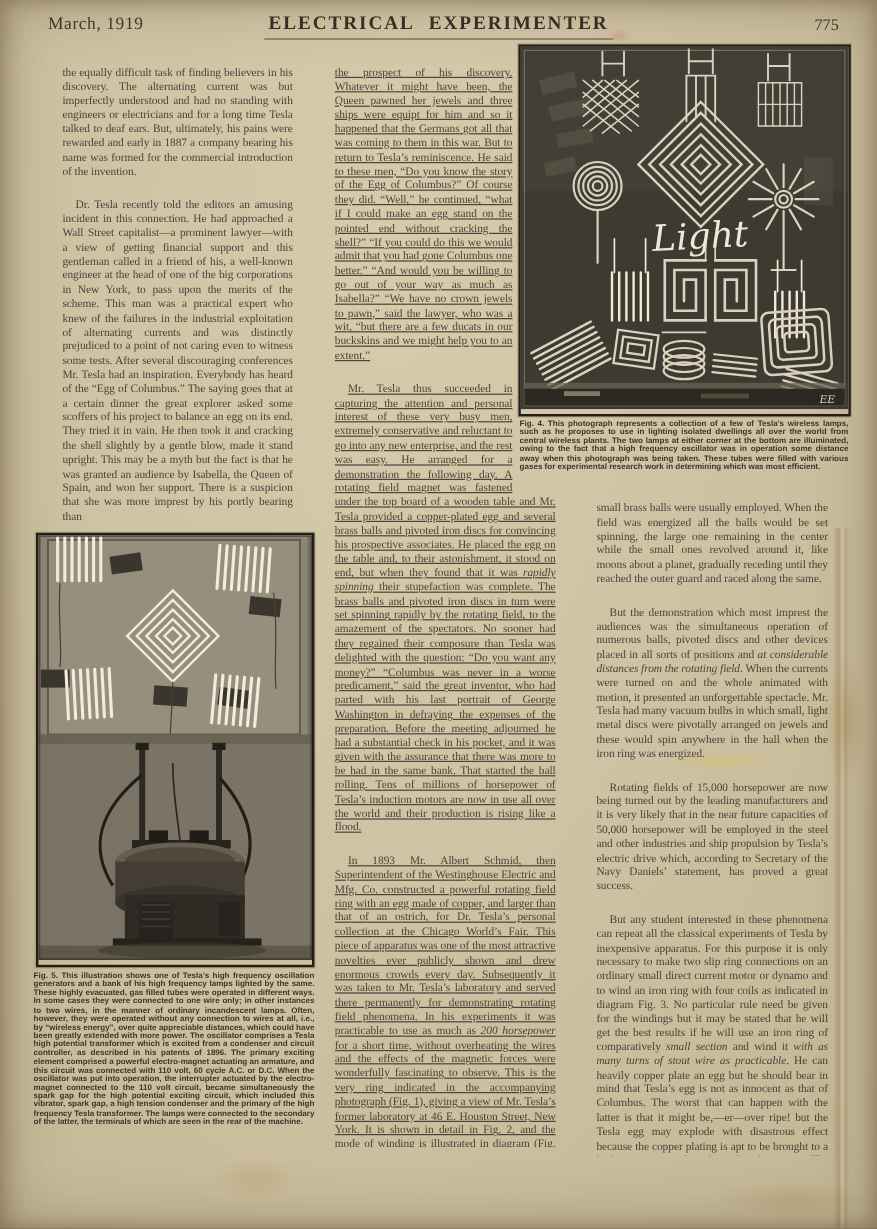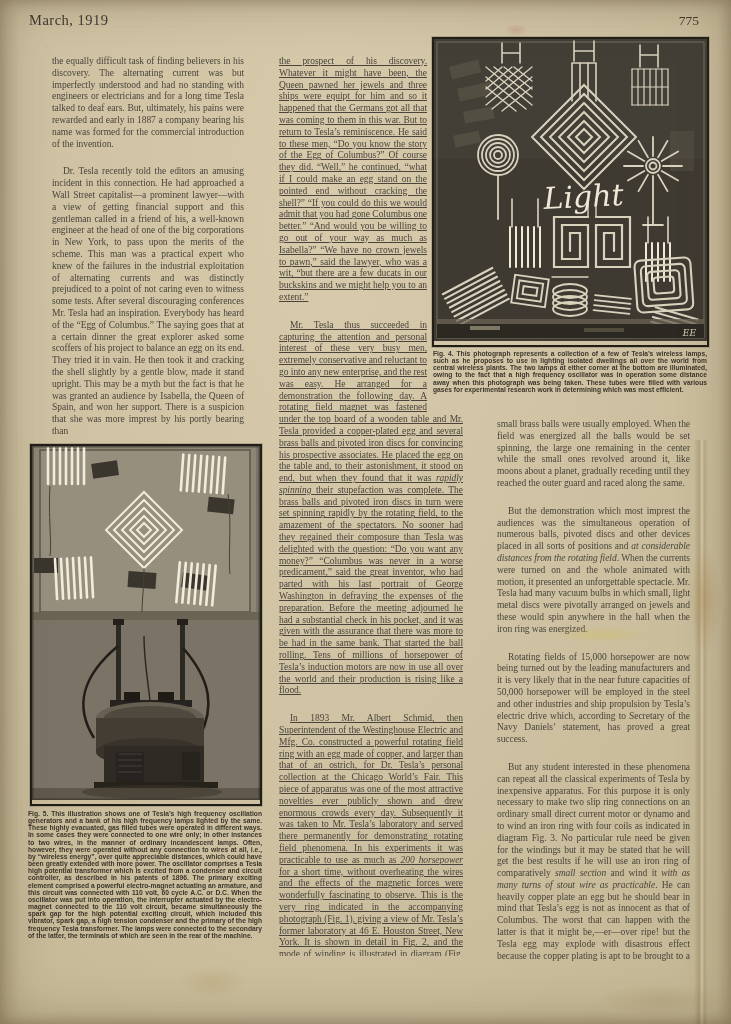--- a/index.html
+++ b/index.html
@@ -2,21 +2,21 @@
 <html><head>
 <meta charset="utf-8">
 <style>
   html,body{margin:0;padding:0;background:#8a8172;}
   .page{position:relative;width:731px;height:1024px;overflow:hidden;
     background:radial-gradient(ellipse at 45% 22%, #d7cbac 0%, #cfc3a4 45%, #c2b693 100%);
     font-family:"Liberation Serif", serif;color:#46403a;}
   .page::after{content:"";position:absolute;inset:0;pointer-events:none;
     box-shadow:inset 0 0 50px rgba(72,56,30,.34), inset 6px 0 16px rgba(72,56,30,.22), inset -4px 0 12px rgba(72,56,30,.18);}
   
-  .hdr-date{position:absolute;left:29px;top:12px;font-size:14.5px;letter-spacing:.5px;color:#3e3830;}
+  .hdr-date{position:absolute;left:40px;top:12px;font-size:14.5px;letter-spacing:.5px;color:#3e3830;}
   .hdr-title{position:absolute;left:50%;top:11px;transform:translateX(-50%);
     font-size:16px;font-weight:bold;letter-spacing:1.6px;word-spacing:7px;color:#352f27;
     border-bottom:1.5px solid rgba(56,48,36,.8);padding:0 4px 3px 4px;white-space:nowrap;}
   .hdr-num{position:absolute;right:32px;top:13px;font-size:13.5px;color:#3e3830;}
   
   .textcol{position:absolute;font-size:9.5px;line-height:11.8px;text-align:justify;
     letter-spacing:-.05px;overflow:hidden;color:#4a443c;}
   .textcol p{margin:16px;}
   .textcol p.ind{text-indent:11px;}
   #col1{left:36px;top:40px;width:224px;height:402px;}
@@ -46,20 +46,21 @@
     background:radial-gradient(ellipse, rgba(196,120,110,.35) 0%, rgba(196,120,110,0) 75%);}
   .fox4{left:600px;top:985px;width:120px;height:30px;border-radius:50%;
     background:radial-gradient(ellipse, rgba(150,120,70,.20) 0%, rgba(150,120,70,0) 75%);}
 </style>
 </head>
 <body>
 
 <div class="page">
 
   <div class="hdr-date">March, 1919</div>
+  <div class="hdr-title">ELECTRICAL  EXPERIMENTER</div>
   <div class="hdr-num">775</div>
 
   <div id="col1" class="textcol">
       <p class="para">the equally difficult task of finding believers in his discovery.  The alternating current was but imperfectly understood and had no standing with engineers or electricians and for a long time Tesla talked to deaf ears. But, ultimately, his pains were rewarded and early in 1887 a company bearing his name was formed for the commercial introduction of the invention.</p>
       <p class="para ind">Dr. Tesla recently told the editors an amusing incident in this connection.  He had approached a Wall Street capitalist—a prominent lawyer—with a view of getting financial support and this gentleman called in a friend of his, a well-known engineer at the head of one of the big corporations in New York, to pass upon the merits of the scheme.  This man was a practical expert who knew of the failures in the industrial exploitation of alternating currents and was distinctly prejudiced to a point of not caring even to witness some tests.  After several discouraging conferences Mr. Tesla had an inspiration.  Everybody has heard of the “Egg of Columbus.”  The saying goes that at a certain dinner the great explorer asked some scoffers of his project to balance an egg on its end.  They tried it in vain.  He then took it and cracking the shell slightly by a gentle blow, made it stand upright.  This may be a myth but the fact is that he was granted an audience by Isabella, the Queen of Spain, and won her support.  There is a suspicion that she was more imprest by his portly bearing than</p>
     </div>
 
   <div id="col2" class="textcol">
     <div class="notch"></div>
     <span><p class="para">the prospect of his discovery. Whatever it might have been, the Queen pawned her jewels and three ships were equipt for him and so it happened that the Germans got all that was coming to them in this war.  But to return to Tesla’s reminiscence.  He said to these men, “Do you know the story of the Egg of Columbus?” Of course they did.  “Well,” he continued, “what if I could make an egg stand on the pointed end without cracking the shell?”  “If you could do this we would admit that you had gone Columbus one better.”  “And would you be willing to go out of your way as much as Isabella?”  “We have no crown jewels to pawn,” said the lawyer, who was a wit, “but there are a few ducats in our buckskins and we might help you to an extent.”</p><p class="para ind">Mr. Tesla thus succeeded in capturing the attention and personal interest of these very busy men, extremely conservative and reluctant to go into any new enterprise, and the rest was easy. He arranged for a demonstration the following day.  A rotating field magnet was fastened under the top board of a wooden table and Mr. Tesla provided a copper-plated egg and several brass balls and pivoted iron discs for convincing his prospective associates.  He placed the egg on the table and, to their astonishment, it stood on end, but when they found that it was <i>rapidly spinning</i> their stupefaction was complete.  The brass balls and pivoted iron discs in turn were set spinning rapidly by the rotating field, to the amazement of the spectators.  No sooner had they regained their composure than Tesla was delighted with the question: “Do you want any money?”  “Columbus was never in a worse predicament,” said the great inventor, who had parted with his last portrait of George Washington in defraying the expenses of the preparation.  Before the meeting adjourned he had a substantial check in his pocket, and it was given with the assurance that there was more to be had in the same bank.  That started the ball rolling.  Tens of millions of horsepower of Tesla’s induction motors are now in use all over the world and their production is rising like a flood.</p><p class="para ind">In 1893 Mr. Albert Schmid, then Superintendent of the Westinghouse Electric and Mfg. Co. constructed a powerful rotating field ring with an egg made of copper, and larger than that of an ostrich, for Dr. Tesla’s personal collection at the Chicago World’s Fair.  This piece of apparatus was one of the most attractive novelties ever publicly shown and drew enormous crowds every day.  Subsequently it was taken to Mr. Tesla’s laboratory and served there permanently for demonstrating rotating field phenomena.  In his experiments it was practicable to use as much as <i>200 horsepower</i> for a short time, without overheating the wires and the effects of the magnetic forces were wonderfully fascinating to observe. This is the very ring indicated in the accompanying photograph (Fig. 1), giving a view of Mr. Tesla’s former laboratory at 46 E. Houston Street, New York.  It is shown in detail in Fig. 2, and the mode of winding is illustrated in diagram (Fig. 3). Originally the two-phase arrangement was provided but Mr. Tesla transformed it to the three- and four-phase when desired.  On top of the ring was fastened a thin circular board, slightly hollowed, and provided around its circumference with a guard to prevent the objects from flying off.</p><p class="para ind">Even more interesting than the spinning egg was the exhibition of <i>planetary motion.</i> In this experiment one large, and several</p></span>

